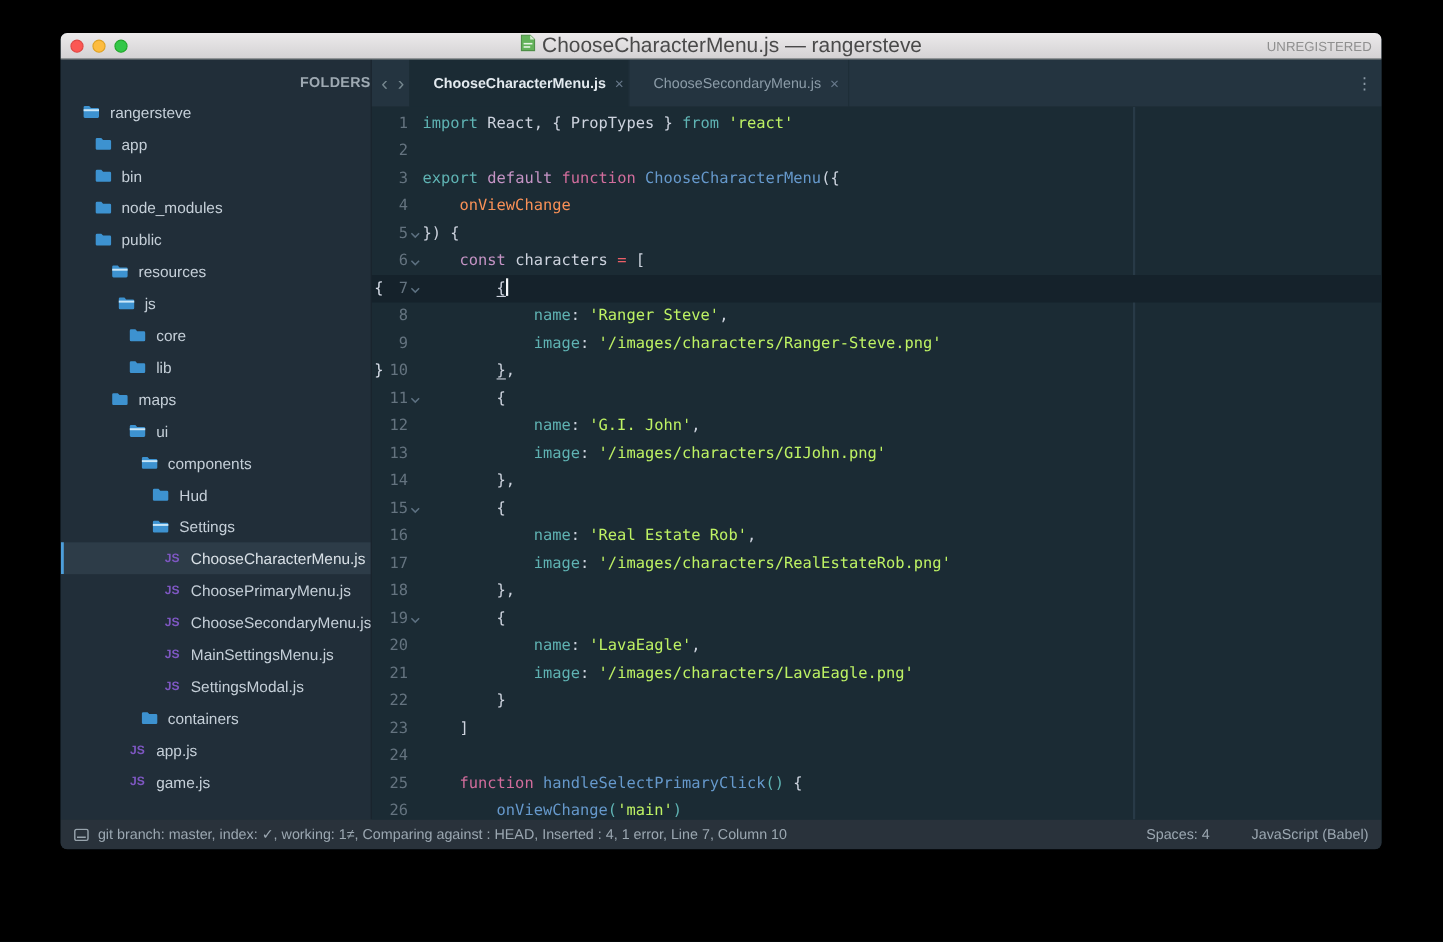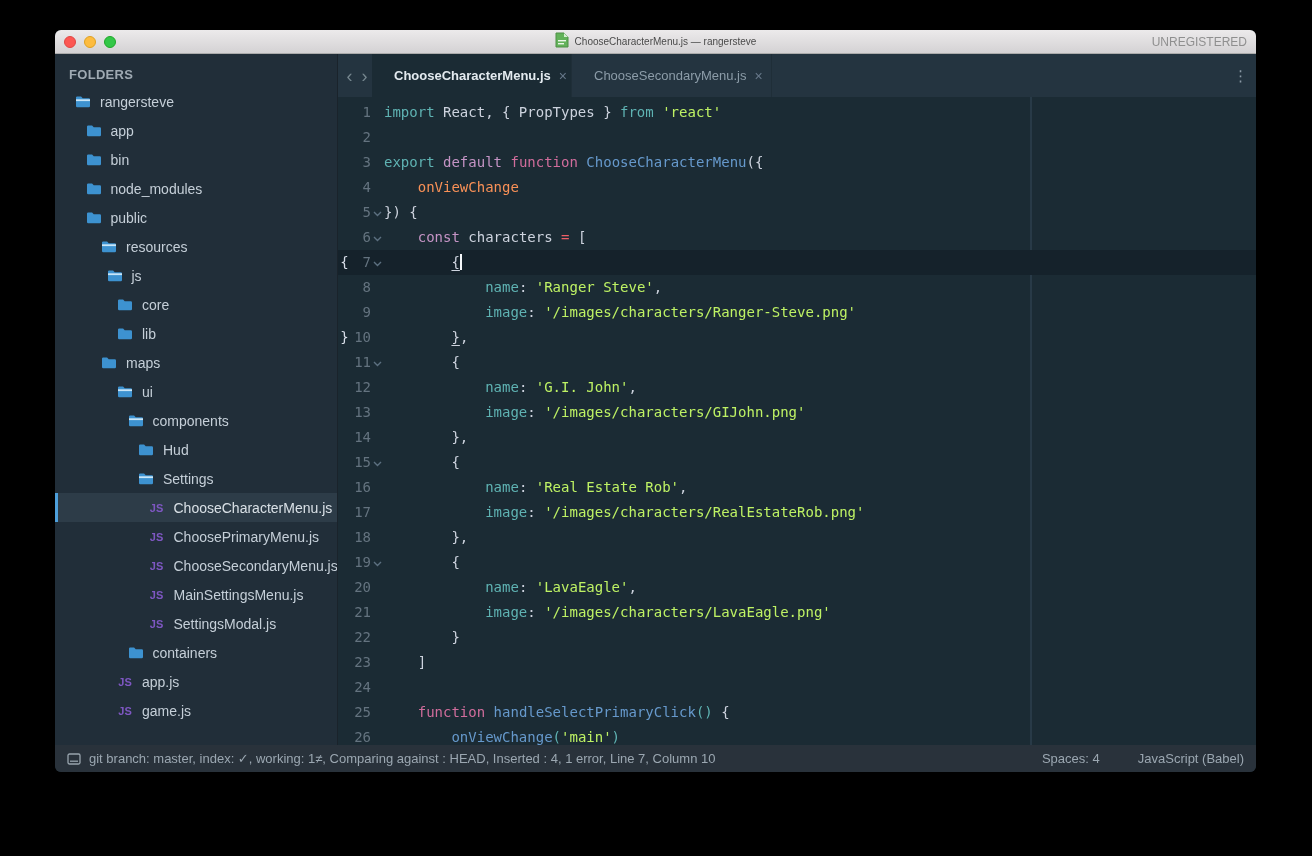--- a/index.html
+++ b/index.html
@@ -9,26 +9,26 @@
   
   .titlebar{height:23px;flex:0 0 23px;background:linear-gradient(#ECEAEB,#D4D2D4);
     border-bottom:1px solid #ABABAB;display:flex;align-items:center;position:relative;}
   .traffic{display:flex;gap:8px;padding-left:9px;}
   .tl{width:12px;height:12px;border-radius:50%;display:inline-block;box-sizing:border-box;}
   .tl.red{background:#FC5753;border:1px solid #DF4744;}
   .tl.yellow{background:#FDBC40;border:1px solid #DEA123;}
   .tl.green{background:#33C748;border:1px solid #1FA729;}
   .title-center{position:absolute;left:0;right:0;top:0;bottom:0;display:flex;align-items:center;
     justify-content:center;gap:6px;pointer-events:none;}
-  .title-text{font-size:10px;color:#4A4A4A;}
+  .title-text{font-size:19px;color:#4A4A4A;}
   .unregistered{margin-left:auto;padding-right:9px;font-size:12px;color:#8F8F8F;}
   
   .main{flex:1 1 auto;display:flex;min-height:0;}
   
-  .sidebar{width:283px;flex:0 0 283px;background:#212E39;overflow:hidden;border-right:1px solid #1A232B;box-sizing:border-box;}
+  .sidebar{width:283px;flex:0 0 283px;background:#212E39;overflow:hidden;border-right:1px solid #1A232B;box-sizing:border-box;text-align:right;}
   .folders-header{font-size:13px;font-weight:bold;color:#9FAAB3;padding:13px 0 5px 14px;letter-spacing:.3px;}
   .tree-row{height:29px;display:flex;align-items:center;font-size:14px;color:#C5CFD8;white-space:nowrap;cursor:default;}
   .tree-row.selected{background:#2D3C48;color:#D9E0E6;box-shadow:inset 3px 0 0 #4D9FDB;}
   .tree-icon{width:18px;margin-right:8px;display:inline-flex;justify-content:center;align-items:center;flex:0 0 18px;}
   .js-badge{font-size:11px;font-weight:bold;color:#7E57C2;}
   
   .editor-col{flex:1 1 auto;display:flex;flex-direction:column;min-width:0;}
   .tabbar{height:43px;flex:0 0 43px;background:#243440;display:flex;align-items:stretch;}
   .tab-nav{width:15px;display:flex;align-items:center;justify-content:center;color:#76878F;
     font-size:18px;padding-top:1px;cursor:default;}

